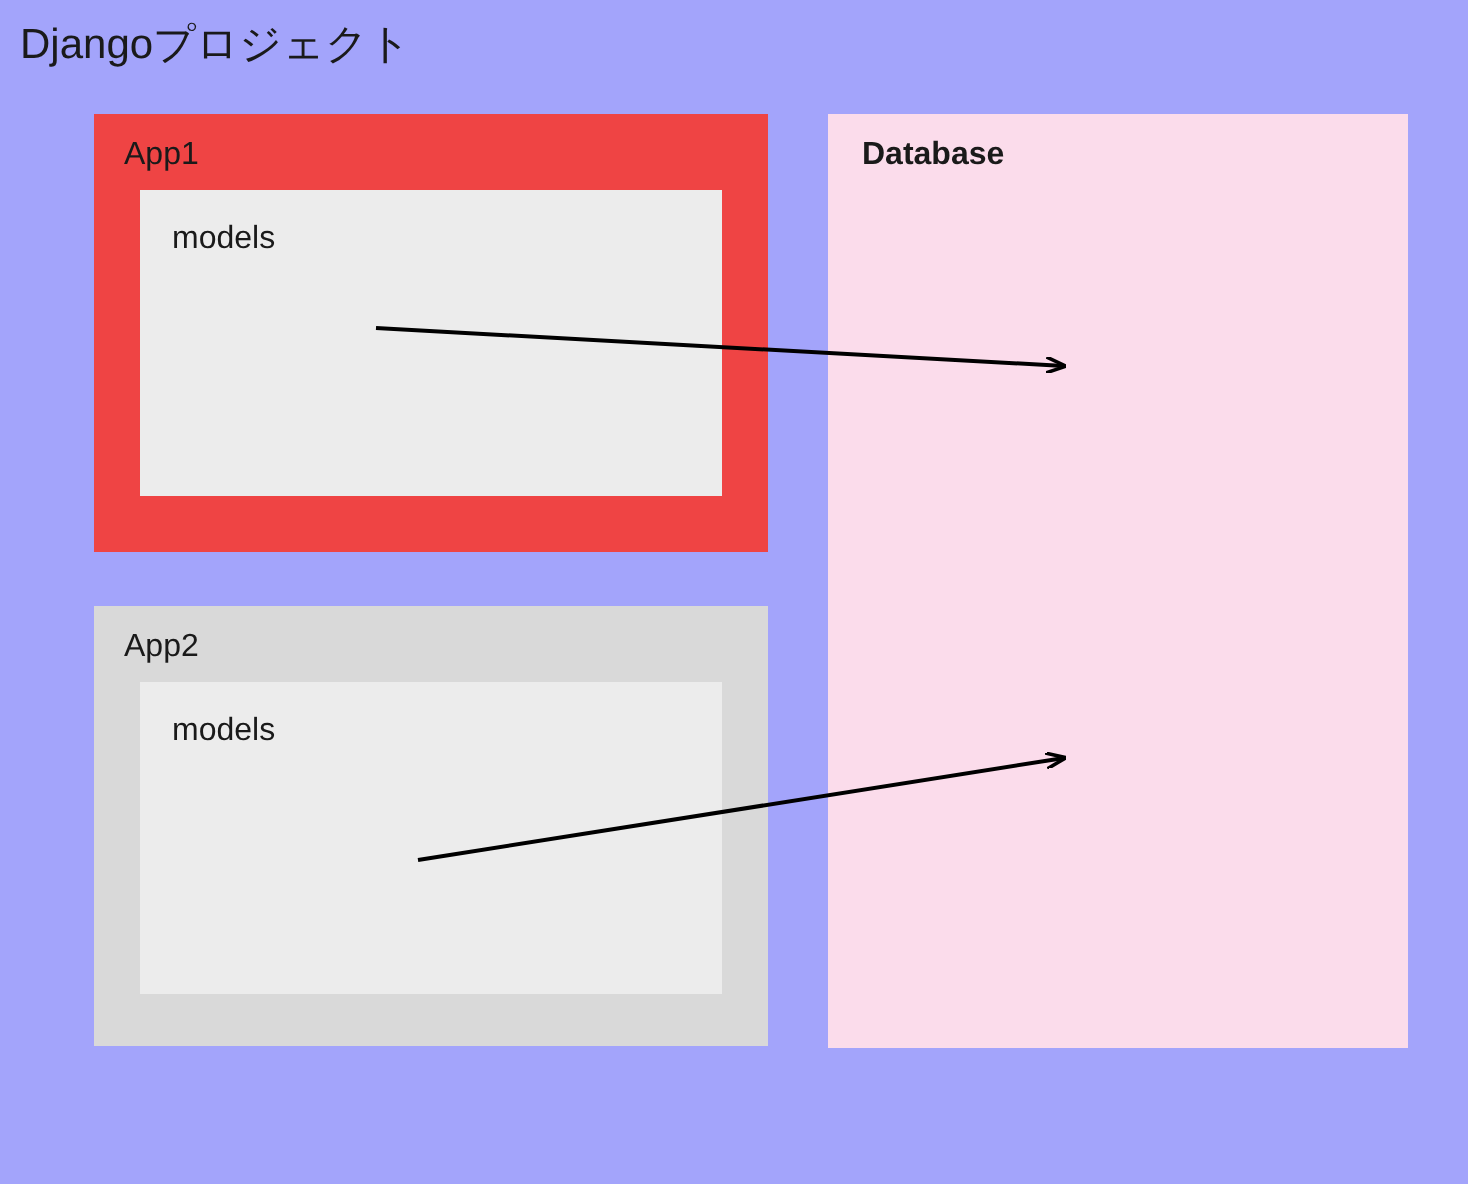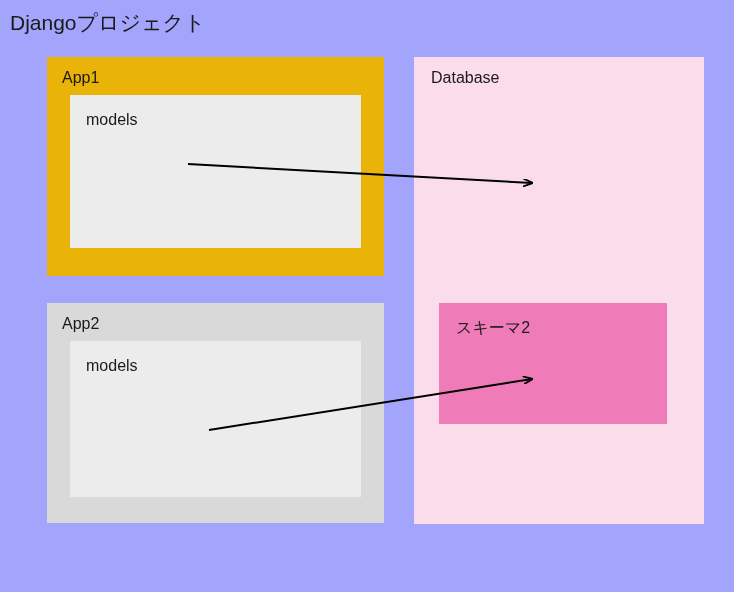--- a/index.html
+++ b/index.html
@@ -37,21 +37,21 @@
     position: absolute;
     font-size: 16px;
     color: #1a1a1a;
     line-height: 20px;
     white-space: nowrap;
   }
   
   #app1-box {
     left: 47px; top: 57px;
     width: 337px; height: 219px;
-    background: #eab308;
+    background: #ef4444;
   }
   #app1-label { left: 15px; top: 11px; }
   #app1-models {
     position: absolute;
     left: 23px; top: 38px;
     width: 291px; height: 153px;
     background: #ececec;
   }
   #app1-models-label { left: 16px; top: 15px; }
 
@@ -67,20 +67,21 @@
     width: 291px; height: 156px;
     background: #ececec;
   }
   #app2-models-label { left: 16px; top: 15px; }
 
   
   #database-box {
     left: 414px; top: 57px;
     width: 290px; height: 467px;
     background: #fbdceb;
+    font-weight: bold;
   }
   #database-label { left: 17px; top: 11px; }
 
   .schema-box {
     position: absolute;
     background: #ef7cb8;
   }
   #schema1-box {
     left: 25px; top: 64px;
     width: 228px; height: 115px;
@@ -119,23 +120,20 @@
     <div class="box-label" id="app2-label">App2</div>
     <div id="app2-models">
       <div class="box-label" id="app2-models-label">models</div>
     </div>
   </div>
 
   <div class="container-box" id="database-box">
     <div class="box-label" id="database-label">Database</div>
 
 
-    <div class="schema-box" id="schema2-box">
-      <div class="box-label" id="schema2-label">スキーマ2</div>
-    </div>
   </div>
 
   <svg id="arrows-layer" width="734" height="592" viewBox="0 0 734 592">
     <defs>
       <marker id="arrowhead" markerWidth="10" markerHeight="8" refX="9" refY="4" orient="auto" markerUnits="userSpaceOnUse">
         <path d="M 0 0 L 10 4 L 0 8" fill="none" stroke="#000000" stroke-width="1.8" stroke-linecap="butt" stroke-linejoin="miter"></path>
       </marker>
     </defs>
     <line x1="188" y1="164" x2="532" y2="183" stroke="#000000" stroke-width="2" marker-end="url(#arrowhead)"></line>
     <line x1="209" y1="430" x2="532" y2="379" stroke="#000000" stroke-width="2" marker-end="url(#arrowhead)"></line>

